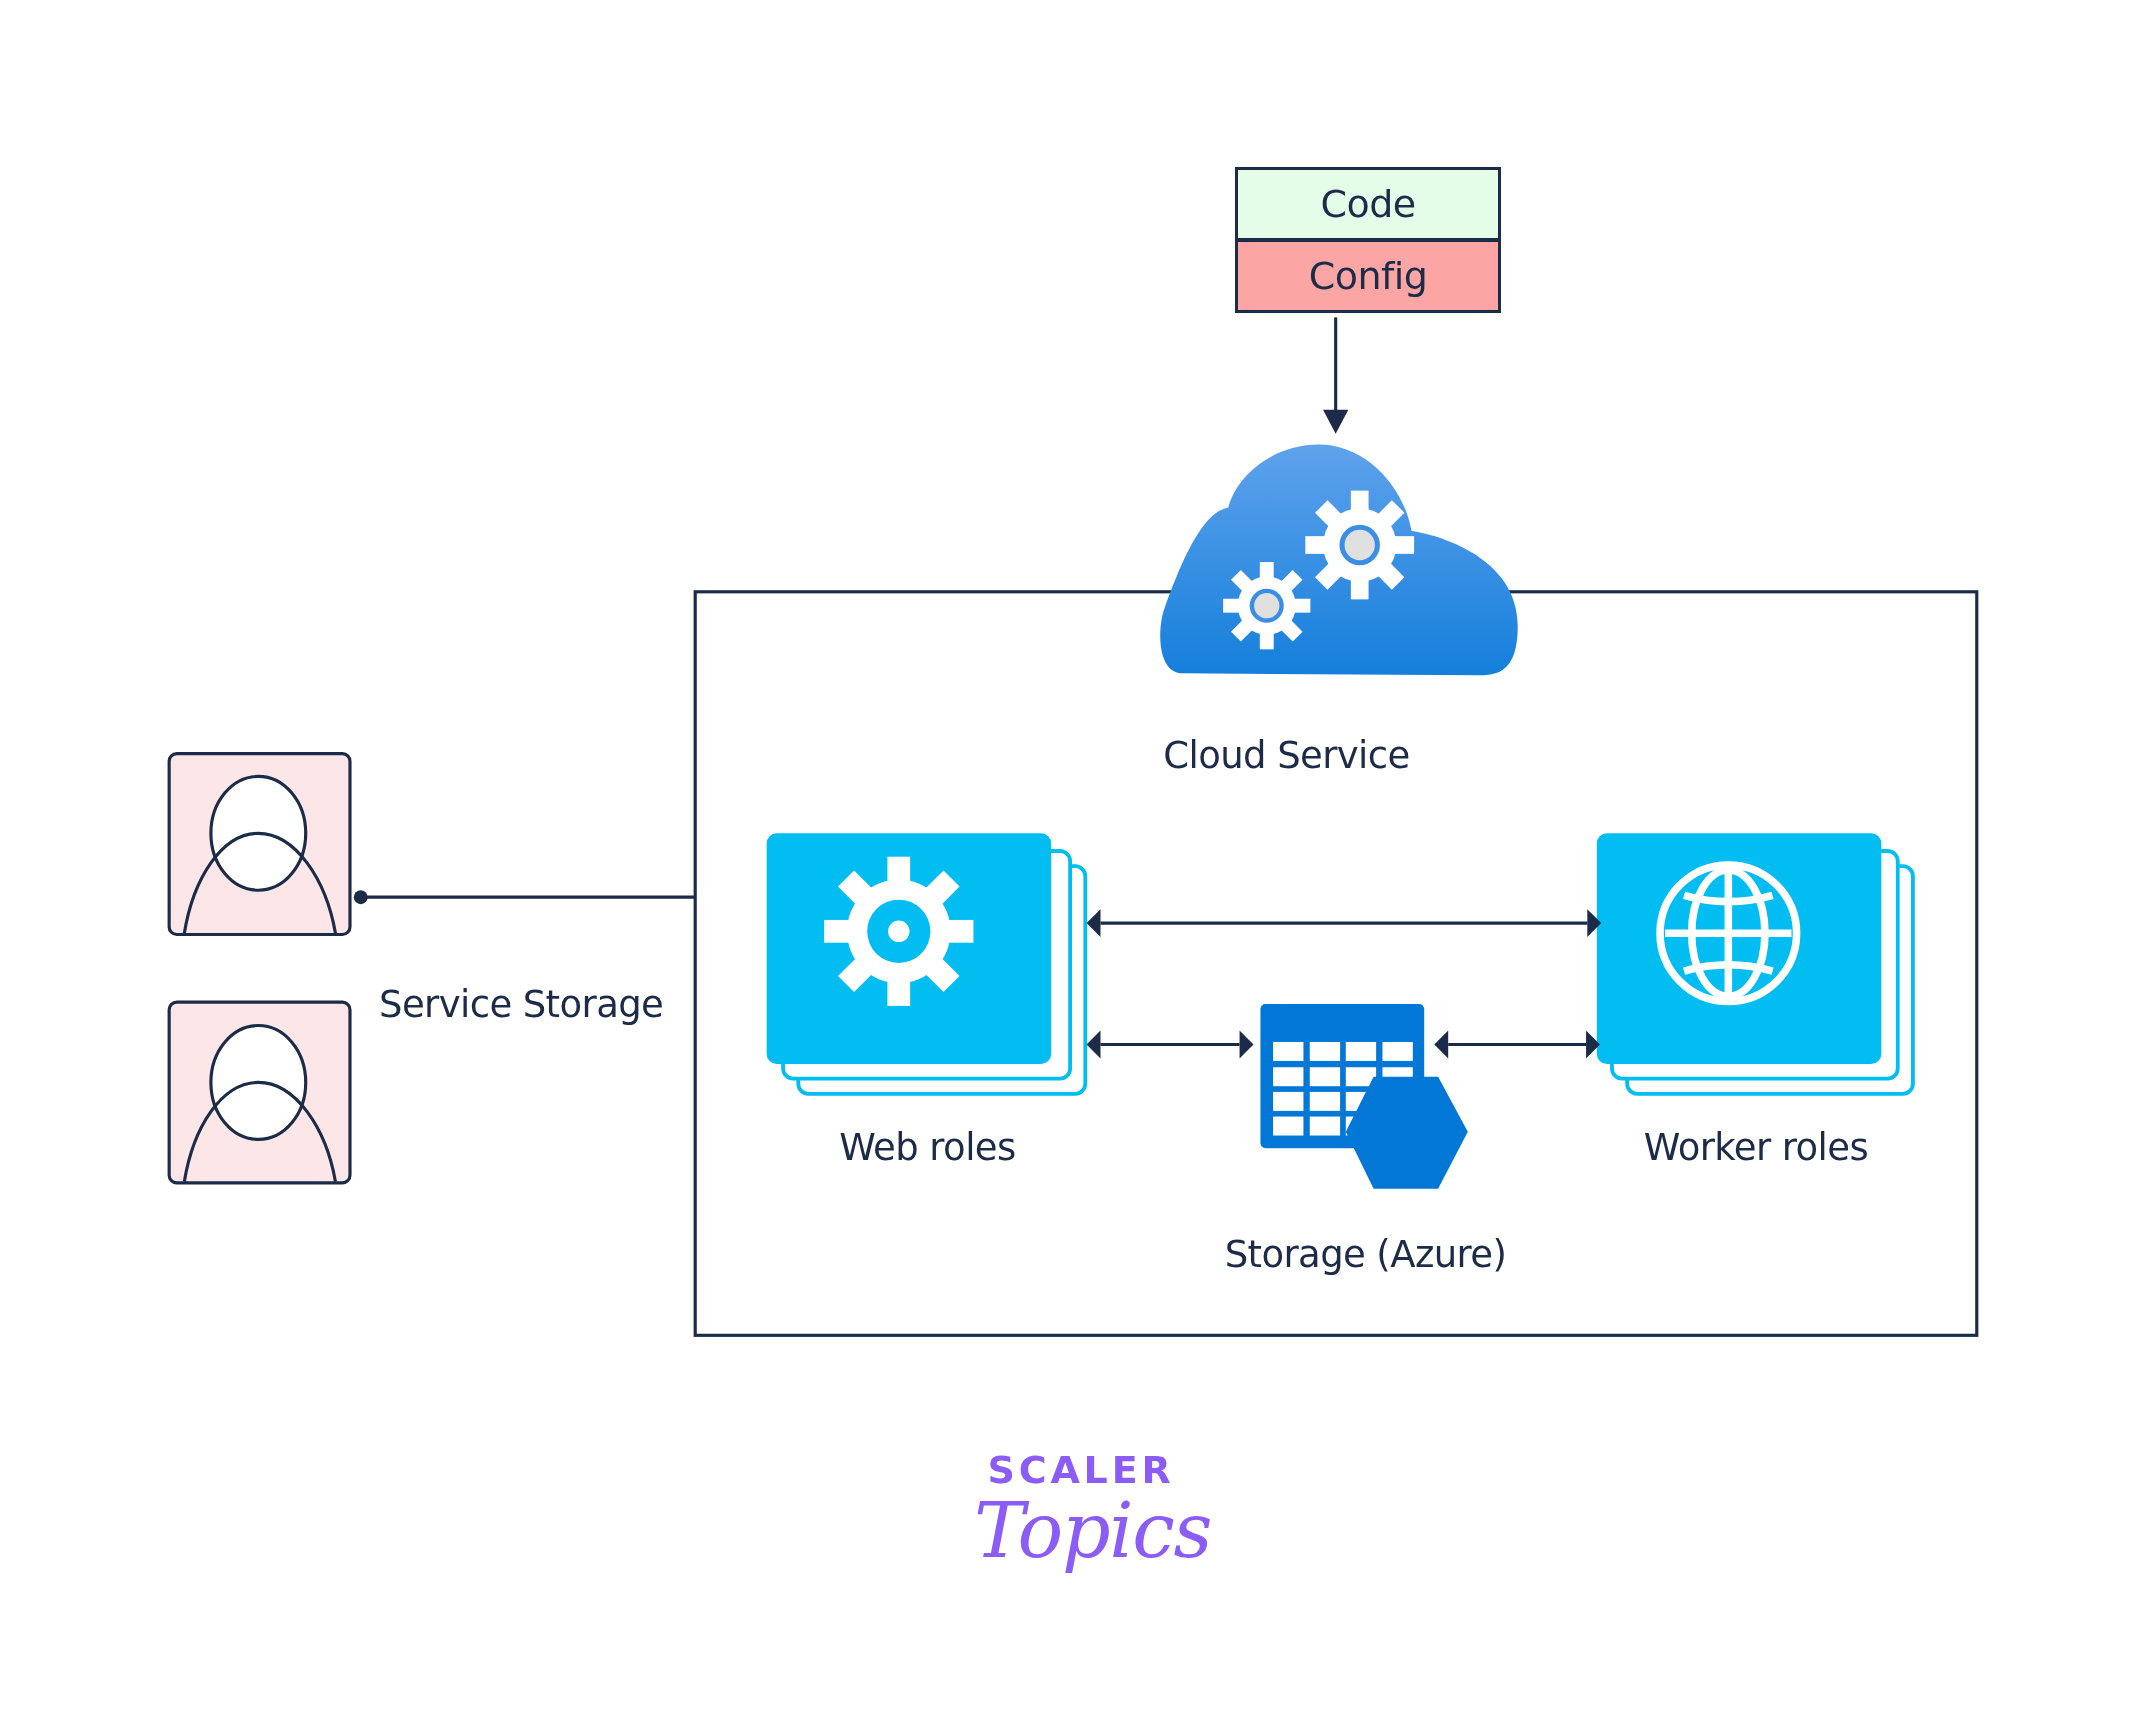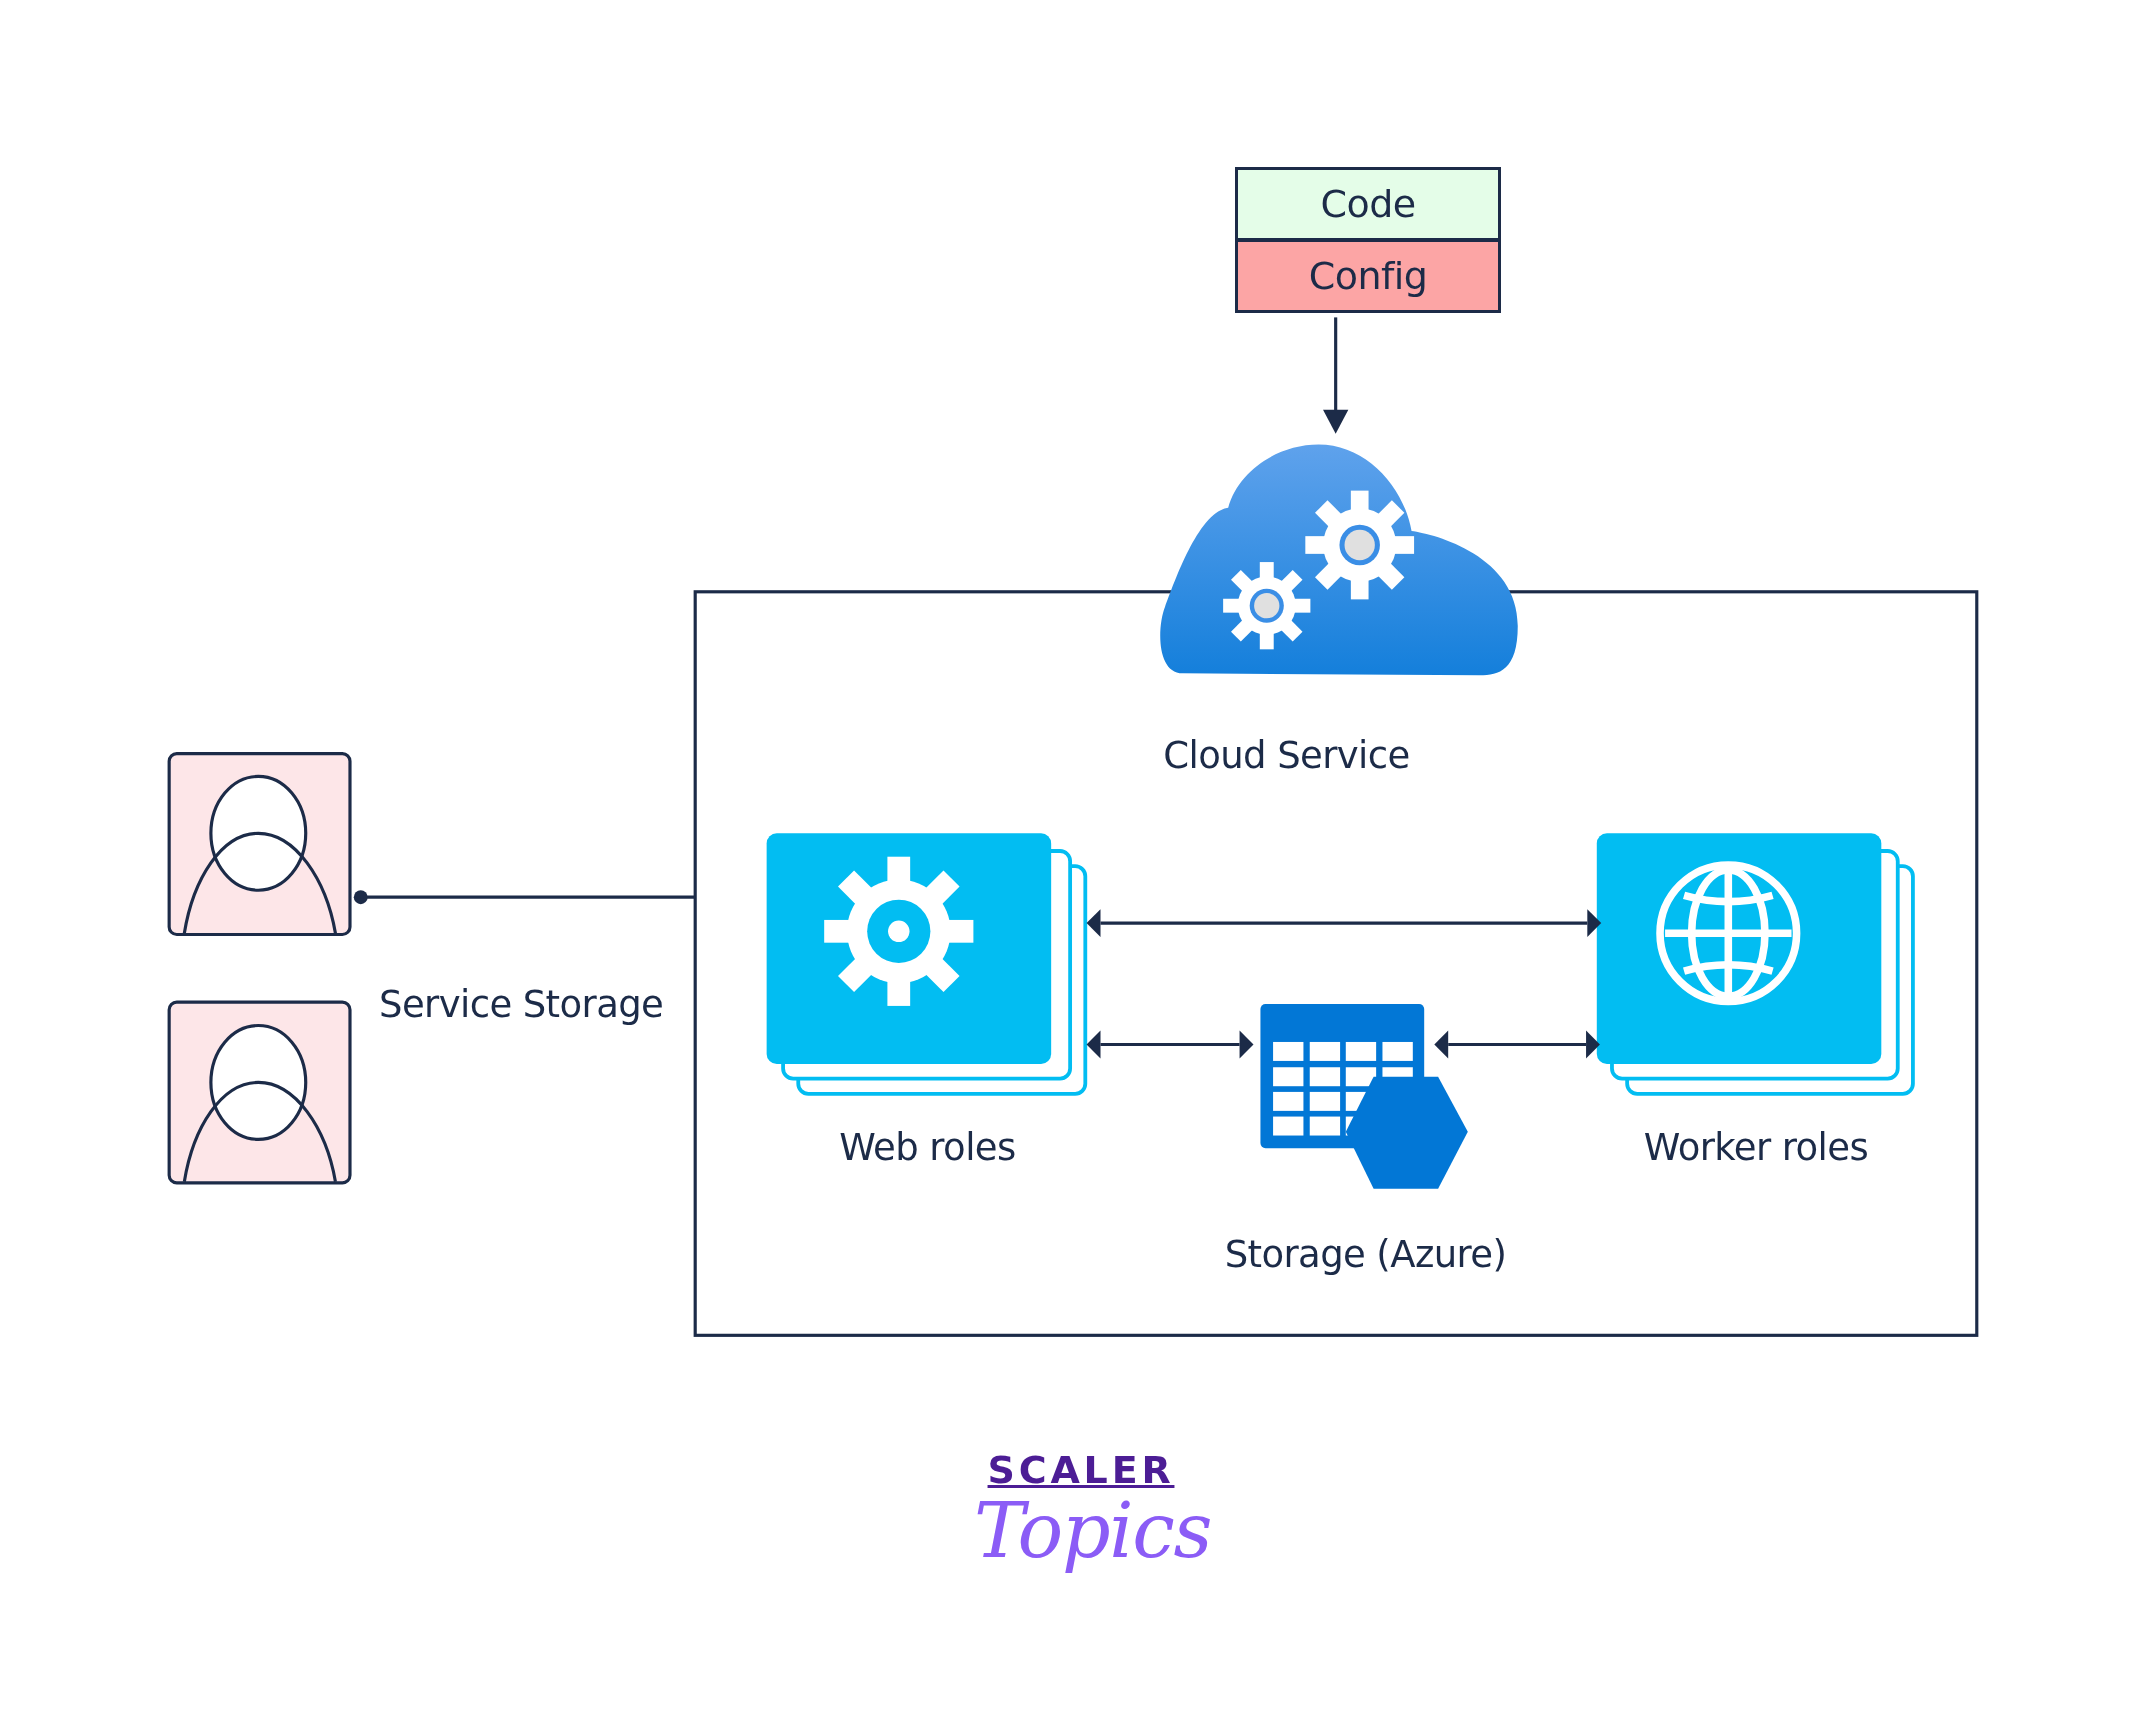--- a/index.html
+++ b/index.html
@@ -7,21 +7,21 @@
          font-family: "Liberation Sans", "DejaVu Sans", sans-serif; color: #1c2b48; }
   .label { position: absolute; font-size: 37px; color: #1c2b48; white-space: nowrap;
            text-align: center; font-family: "DejaVu Sans", "Liberation Sans", sans-serif; letter-spacing: -0.6px; }
   #diagram { position: absolute; left: 0; top: 0; }
   .code-cell, .config-cell { position: absolute; left: 1209px; width: 266px; height: 74px;
      border: 3.2px solid #1c2b48; box-sizing: border-box; display: flex; align-items: center;
      justify-content: center; font-size: 38px; font-family: "DejaVu Sans", sans-serif; letter-spacing: -0.6px; margin-left: 26px; }
   .code-cell { top: 167px; background: #e4fde8; }
   .config-cell { top: 239px; background: #fca5a5; }
   .logo-scaler { position: absolute; left: 986px; top: 1448px; width: 190px; text-align: center;
-     font-family: "DejaVu Sans", sans-serif; font-weight: bold; font-size: 38px; letter-spacing: 3.8px; color: #4c1d95; text-decoration: underline; }
+     font-family: "DejaVu Sans", sans-serif; font-weight: bold; font-size: 38px; letter-spacing: 3.8px; color: #8b5cf6; }
   .logo-topics { position: absolute; left: 974px; top: 1486px; width: 215px; text-align: center;
      font-family: "DejaVu Serif", serif; font-style: italic; font-size: 76px; color: #8b5cf6; letter-spacing: -1.3px; }
 </style>
 </head>
 <body>
 
 <svg id="diagram" width="2151" height="1721" viewBox="0 0 3401 2722">
   <defs>
     <marker id="arrowhead" markerWidth="10" markerHeight="10" refX="9" refY="5" orient="auto-start-reverse" markerUnits="userSpaceOnUse" viewBox="0 0 10 10">
       <path d="M0,0 L10,5 L0,10 z" fill="#1c2b48"></path>

